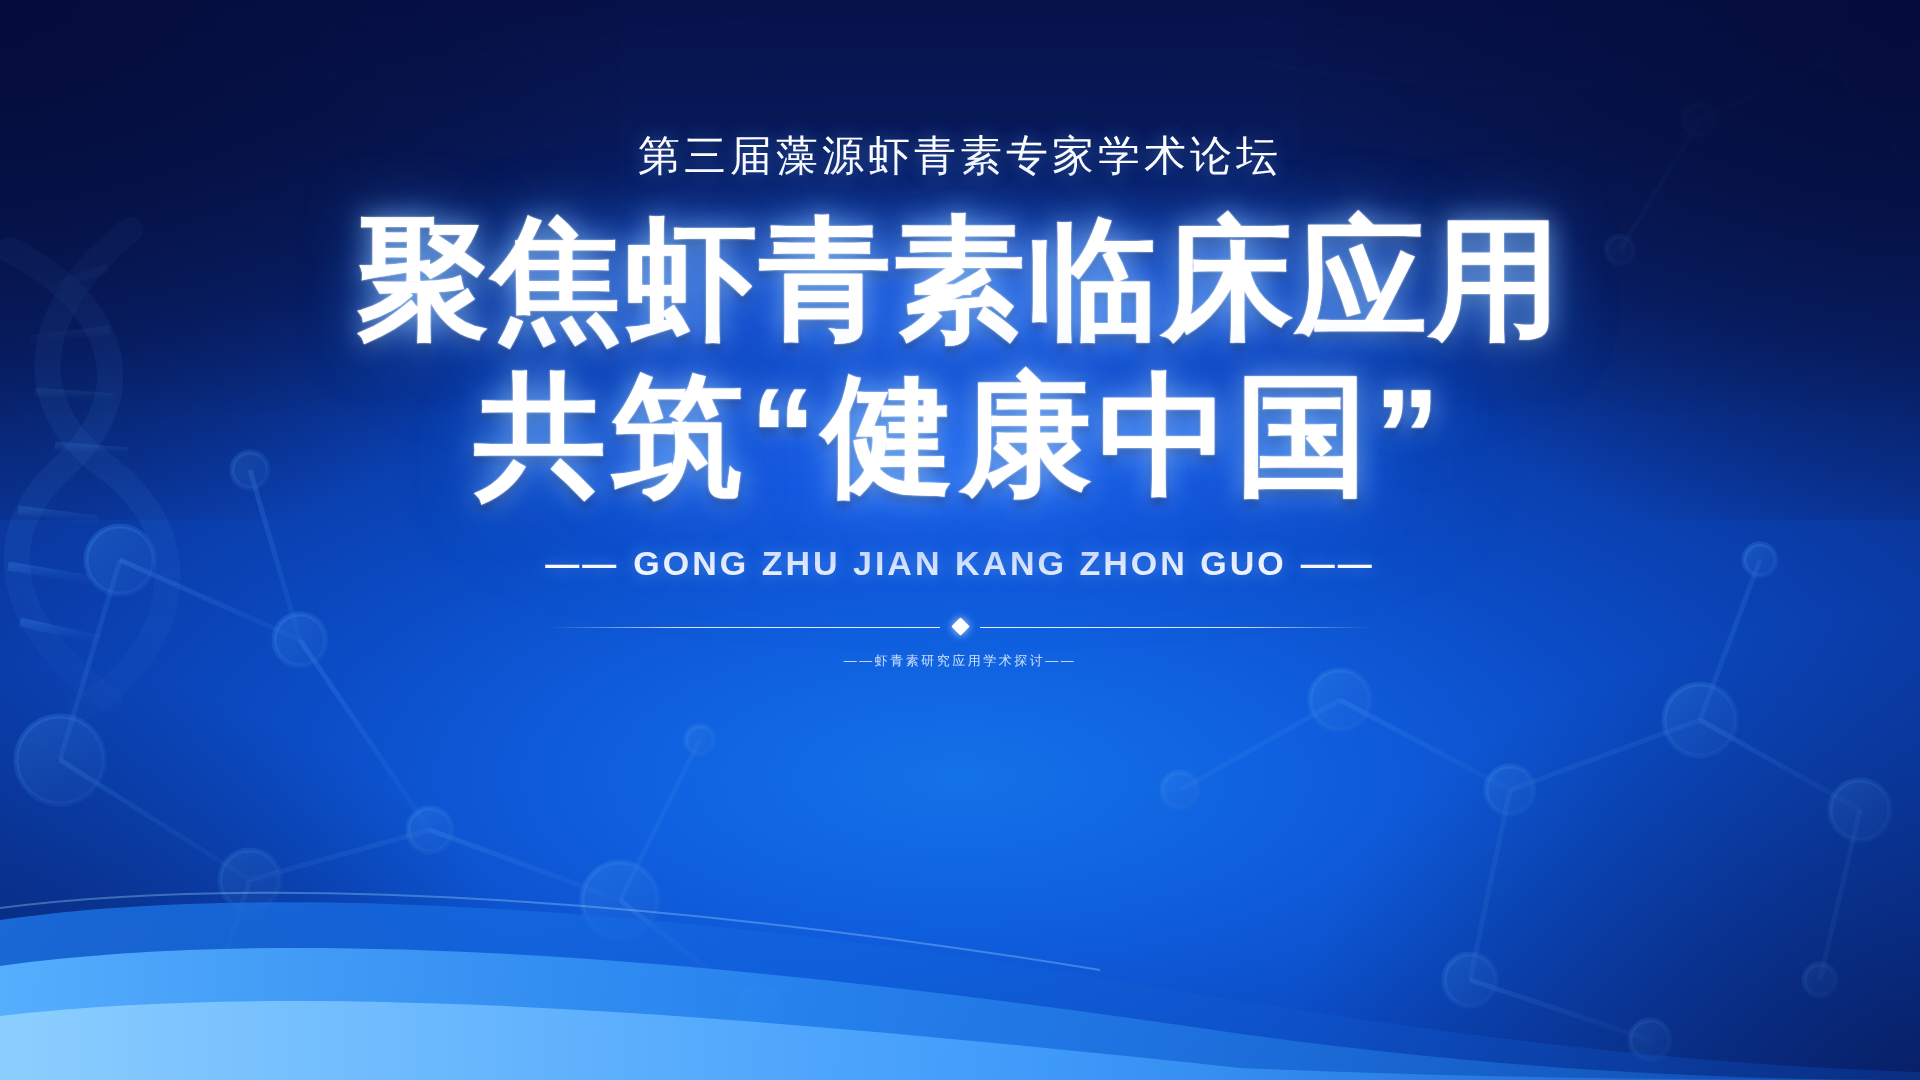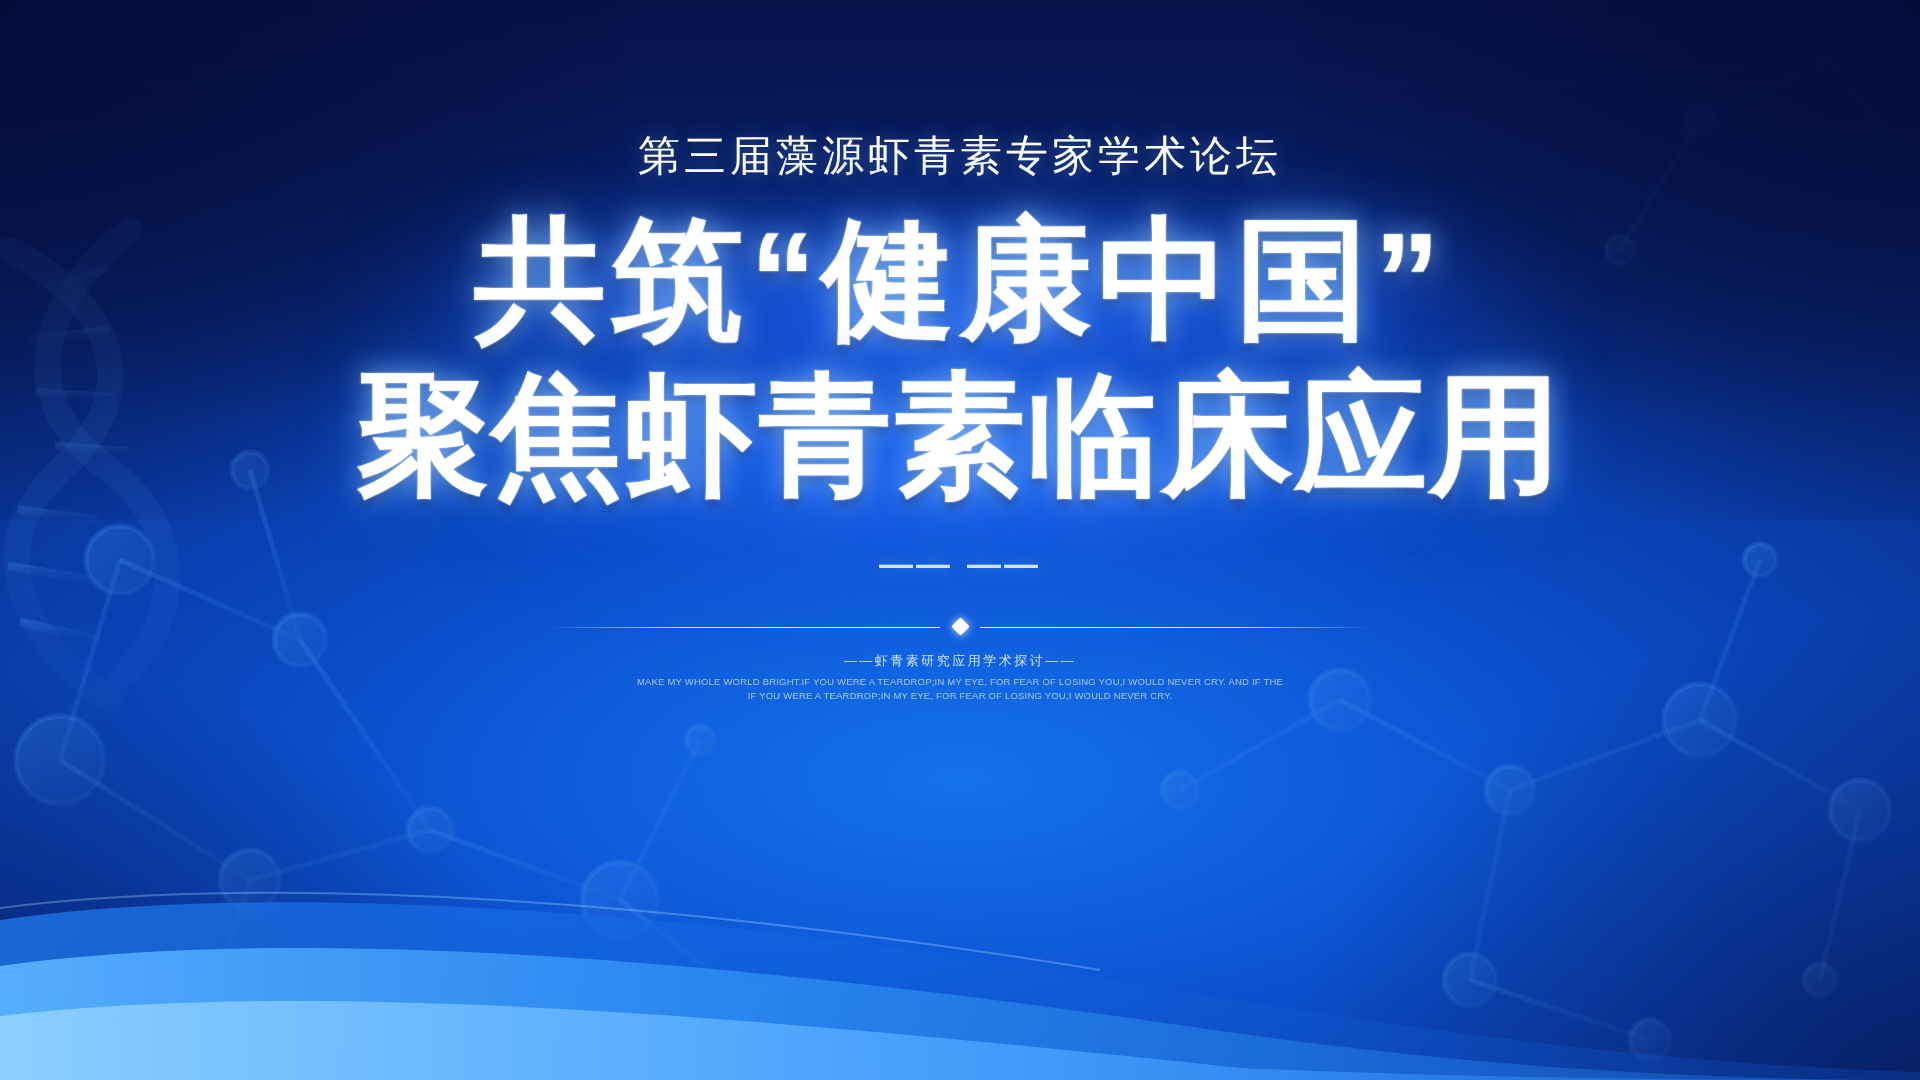--- a/index.html
+++ b/index.html
@@ -261,36 +261,33 @@
     <path d="M0 128 C 300 90, 720 128, 1100 190" fill="none" stroke="#9fd8ff" stroke-opacity="0.35" stroke-width="2"></path>
   </svg>
 
   <div class="content">
 
     <div class="eyebrow">第三届藻源虾青素专家学术论坛</div>
 
     <div class="title-wrap">
       <div class="glow glow1"></div>
       <div class="glow glow2"></div>
+      <div class="title-line l1">聚焦虾青素临床应用</div>
       <div class="title-line l2">共筑“健康中国”</div>
-      <div class="title-line l1">聚焦虾青素临床应用</div>
     </div>
 
     <div class="pinyin">
       <span>——</span>
+      <span>GONG ZHU JIAN KANG ZHON GUO</span>
       <span>——</span>
     </div>
 
     <div class="divider">
       <span class="bar left"></span>
       <span class="dia"></span>
       <span class="bar right"></span>
     </div>
 
     <div class="cn-sub">——虾青素研究应用学术探讨——</div>
 
-    <div class="en-block">
-      <div>MAKE MY WHOLE WORLD BRIGHT.IF YOU WERE A TEARDROP;IN MY EYE,  FOR FEAR OF LOSING YOU,I WOULD NEVER CRY.  AND IF THE</div>
-      <div>IF YOU WERE A TEARDROP;IN MY EYE,  FOR FEAR OF LOSING YOU,I WOULD NEVER CRY.</div>
-    </div>
 
   </div>
 </div>
 
 </body></html>

